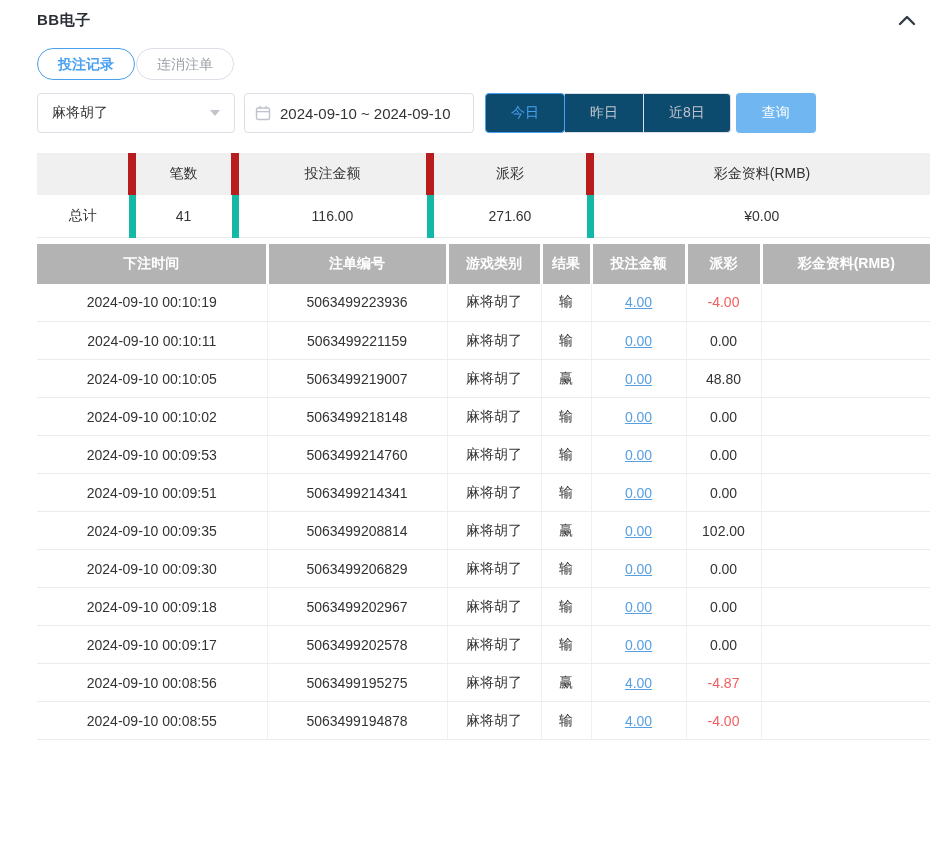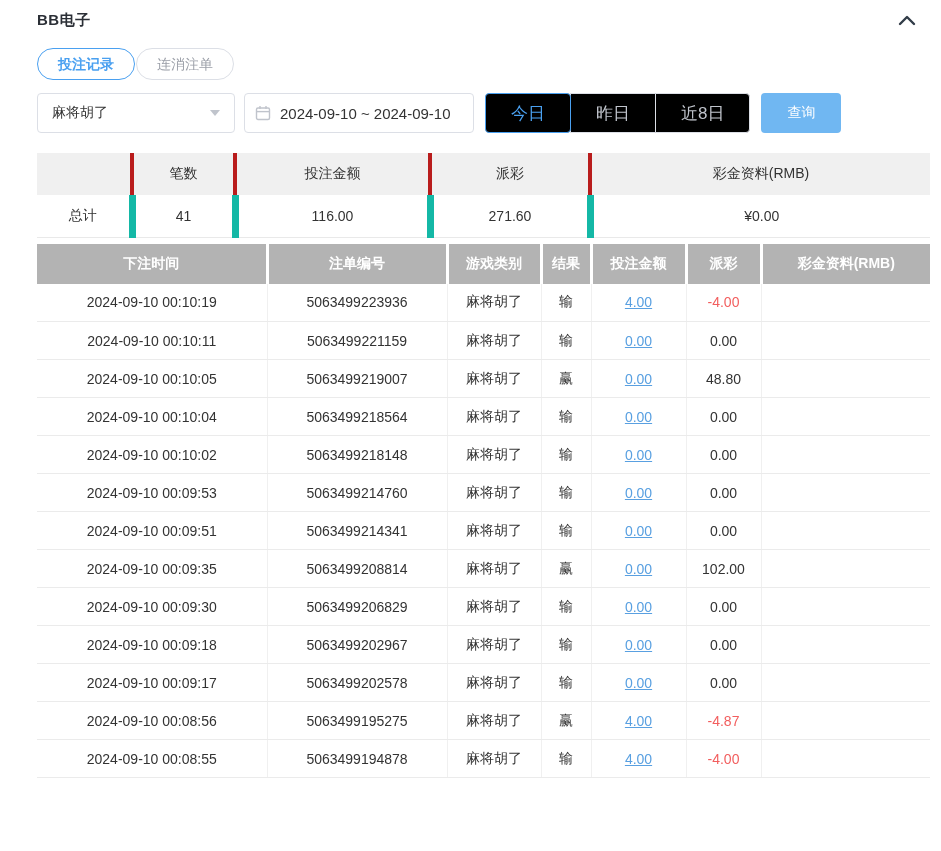--- a/index.html
+++ b/index.html
@@ -16,30 +16,30 @@
   .tabs { margin-top:16px; display:flex; gap:1px; }
   .tab { height:32px; line-height:30px; padding:0 20px; border:1px solid #dcdfe6; border-radius:17px; font-size:14px; color:#9b9fa8; background:#fff; cursor:pointer; }
   .tab.active { color:#4aa0f0; border-color:#4aa0f0; font-weight:700; }
 
   
   .filters { margin-top:13px; display:flex; align-items:center; }
   .select-box { width:198px; height:40px; border:1px solid #dcdfe6; border-radius:4px; display:flex; align-items:center; justify-content:space-between; padding:0 14px; font-size:14px; color:#333; cursor:pointer; background:#fff; }
   .caret-down { width:0; height:0; border-left:5px solid transparent; border-right:5px solid transparent; border-top:6px solid #c0c4cc; }
   .date-box { margin-left:9px; width:230px; height:40px; border:1px solid #dcdfe6; border-radius:4px; display:flex; align-items:center; padding:0 10px; gap:9px; font-size:15px; color:#333; background:#fff; cursor:pointer; }
   .qgroup { margin-left:11px; display:flex; }
-  .qbtn { height:40px; padding:0 25px; background:#000000; border:1px solid #dcdfe6; font-size:17px; color:#c0c4cc; margin-left:-1px; cursor:pointer; position:relative; }
+  .qbtn { height:40px; padding:0 25px; background:#0c4a6e; border:1px solid #dcdfe6; font-size:14px; color:#c0c4cc; margin-left:-1px; cursor:pointer; position:relative; }
   .qbtn:first-child { border-radius:4px 0 0 4px; margin-left:0; }
   .qbtn:last-child { border-radius:0 4px 4px 0; }
   .qbtn.active { color:#4aa0f0; border-color:#4aa0f0; z-index:2; border-radius:4px; }
-  .search-btn { margin-left:11px; width:80px; height:40px; background:#70b7f2; border:none; border-radius:4px; color:#fff; font-size:14px; cursor:pointer; font-family:inherit; }
+  .search-btn { margin-left:5px; width:80px; height:40px; background:#70b7f2; border:none; border-radius:4px; color:#fff; font-size:14px; cursor:pointer; font-family:inherit; }
 
   
   table { border-collapse:collapse; table-layout:fixed; }
   .summary { margin-top:20px; width:893px; font-size:14px; text-align:center; }
-  .summary th { background:#f0f0f0; height:42px; font-weight:400; color:#333; border-right:4px solid #b91c1c; font-size:14px; }
+  .summary th { background:#f0f0f0; height:42px; font-weight:400; color:#333; border-right:8px solid #b91c1c; font-size:14px; }
   .summary th:last-child { border-right:none; }
   .summary td { height:42px; background:#fff; border-bottom:1px solid #e9e9e9; border-right:7px solid #14b8a6; color:#333; }
   .summary td:last-child { border-right:none; }
 
   
   .records { margin-top:6px; width:893px; font-size:14px; text-align:center; }
   .records thead th { background:#b3b3b3; color:#fff; height:40px; font-weight:700; border-right:3px solid #fff; font-size:14px; }
   .records thead th:last-child { border-right:none; }
   .records tbody td { height:38px; background:#fff; border-bottom:1px solid #ebebeb; border-right:1px solid #f0f0f0; color:#333; }
   .records tbody td:last-child { border-right:none; }
@@ -160,29 +160,20 @@
     <tr>
       <td>2024-09-10 00:10:05</td>
       <td>5063499219007</td>
       <td>麻将胡了</td>
       <td>赢</td>
       <td><a href="#" class="bet-link">0.00</a></td>
       <td><span>48.80</span></td>
       <td></td>
     </tr>
 
-    <tr>
-      <td>2024-09-10 00:10:04</td>
-      <td>5063499218564</td>
-      <td>麻将胡了</td>
-      <td>输</td>
-      <td><a href="#" class="bet-link">0.00</a></td>
-      <td><span>0.00</span></td>
-      <td></td>
-    </tr>
 
     <tr>
       <td>2024-09-10 00:10:02</td>
       <td>5063499218148</td>
       <td>麻将胡了</td>
       <td>输</td>
       <td><a href="#" class="bet-link">0.00</a></td>
       <td><span>0.00</span></td>
       <td></td>
     </tr>

